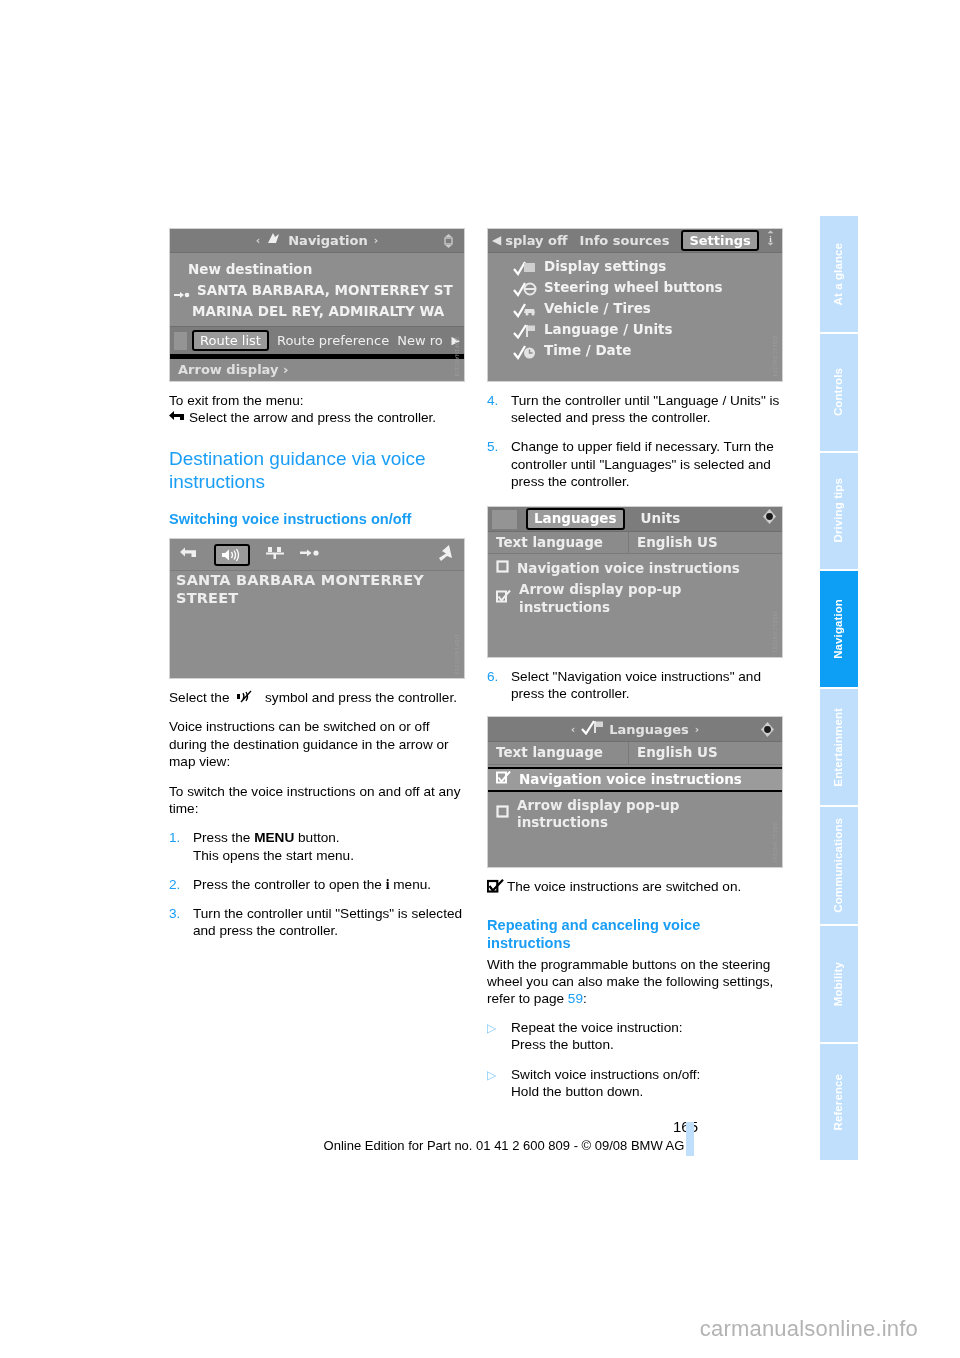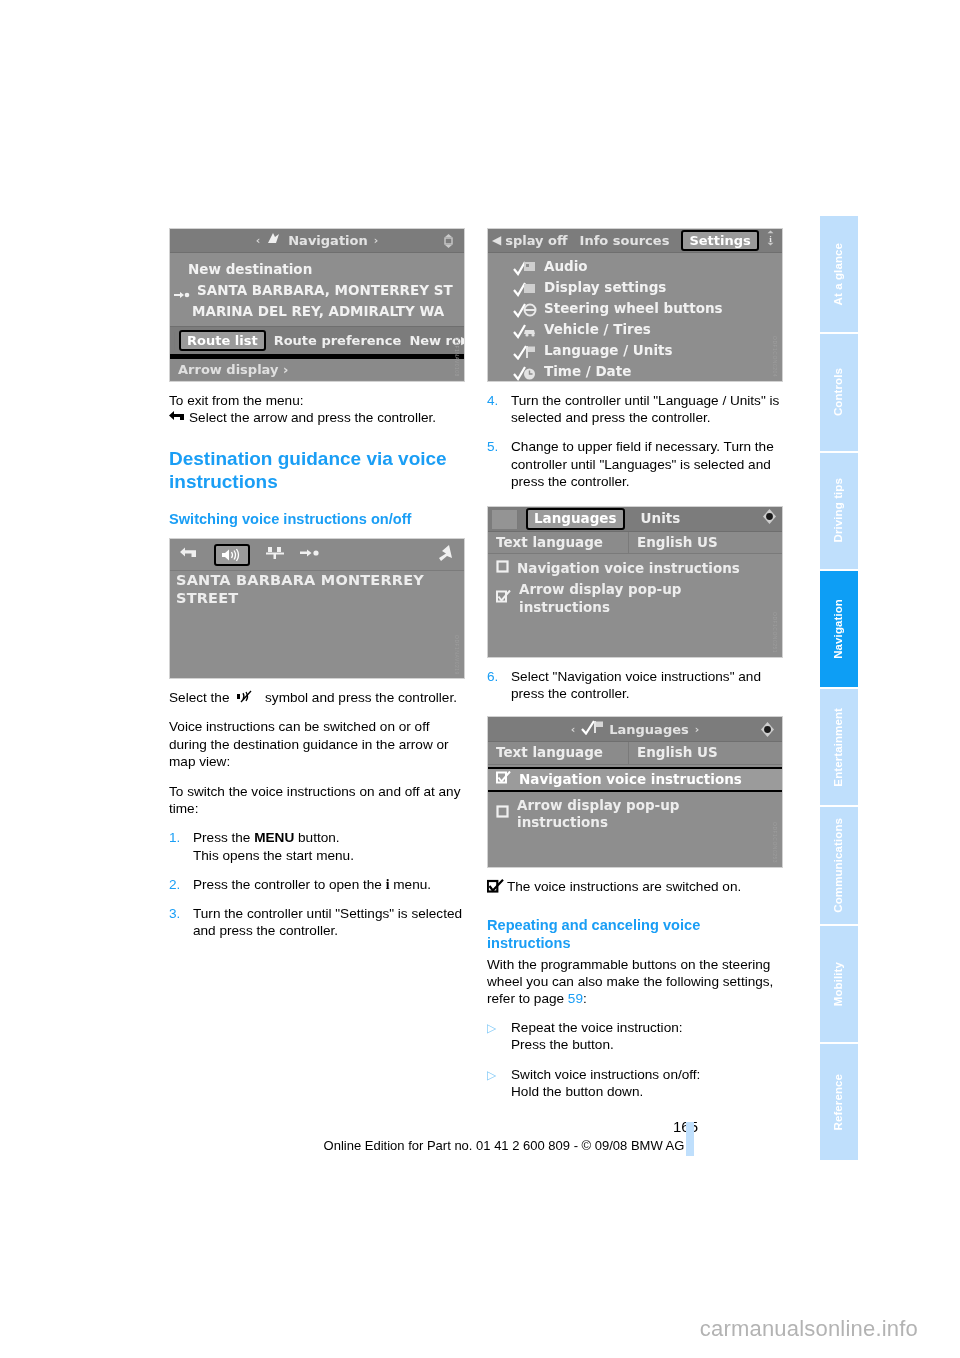--- a/index.html
+++ b/index.html
@@ -97,21 +97,21 @@
   }
   .center { justify-content: center; }
   .spacer { flex: 1 1 auto; }
 
   
   .nav1-foot {
     background: #7c7c7c;
     display: flex; align-items: center;
     padding: 3px 4px;
     border-top: 1px solid #6f6f6f;
-    font-size: 13px; font-weight: bold; color: #efefef;
+    font-size: 13px; font-weight: normal; color: #efefef;
     white-space: nowrap; overflow: hidden;
   }
   .nav1-foot2 {
     background: #8a8a8a;
     padding: 2px 8px;
     font-size: 13px; font-weight: bold; color: #e0e0e0;
     border-top: 5px solid #000000;
   }
 
   
@@ -164,21 +164,21 @@
   .lang-item.highlight {
     border-top: 2px solid #000; border-bottom: 2px solid #000;
     background: #9b9b9b; color: #ffffff;
   }
   .lang-fill { height: 46px; }
 
   
   h2.sec {
     color: #1a9ef5;
     font-size: 19px; line-height: 23px;
-    font-weight: bold;
+    font-weight: normal;
     margin: 20px 0 0 0;
   }
   h3.sub {
     color: #1a9ef5;
     font-size: 14.6px; line-height: 18px;
     font-weight: bold;
     margin: 17px 0 10px 0;
   }
   p.body { margin: 0 0 0 0; }
   p.gap  { margin-top: 13px; }
@@ -415,30 +415,20 @@
               <path d="M7.5 0.5 L10.5 3.2 H4.5 Z M7.5 15.5 L4.5 12.8 H10.5 Z" fill="#c9c9c9"></path>
               <text x="7.5" y="11.5" font-size="9" fill="#e8e8e8" text-anchor="middle" font-family="serif" font-weight="bold">i</text>
             </svg>
         </span>
       </div>
       <div class="shot-body" style="padding-top:3px;">
         <div class="shot-row">
           <span class="ic">
             <svg width="24" height="15" viewBox="0 0 24 15">
                 <path d="M1 8 L5 13 L12 1" stroke="#fff" stroke-width="2.2" fill="none"></path>
-                <rect x="11" y="1" width="11" height="9" fill="#cfcfcf"></rect>
-                <rect x="13" y="3" width="3" height="3" fill="#8e8e8e"></rect>
-              </svg>
-          </span>
-          <span>Audio</span>
-        </div>
-        <div class="shot-row">
-          <span class="ic">
-            <svg width="24" height="15" viewBox="0 0 24 15">
-                <path d="M1 8 L5 13 L12 1" stroke="#fff" stroke-width="2.2" fill="none"></path>
                 <rect x="11" y="2" width="11" height="9" fill="#cfcfcf"></rect>
               </svg>
           </span>
           <span>Display settings</span>
         </div>
         <div class="shot-row">
           <span class="ic">
             <svg width="24" height="15" viewBox="0 0 24 15">
                 <path d="M1 8 L5 13 L12 1" stroke="#fff" stroke-width="2.2" fill="none"></path>
                 <circle cx="17" cy="7" r="5.5" fill="none" stroke="#e8e8e8" stroke-width="2"></circle>

